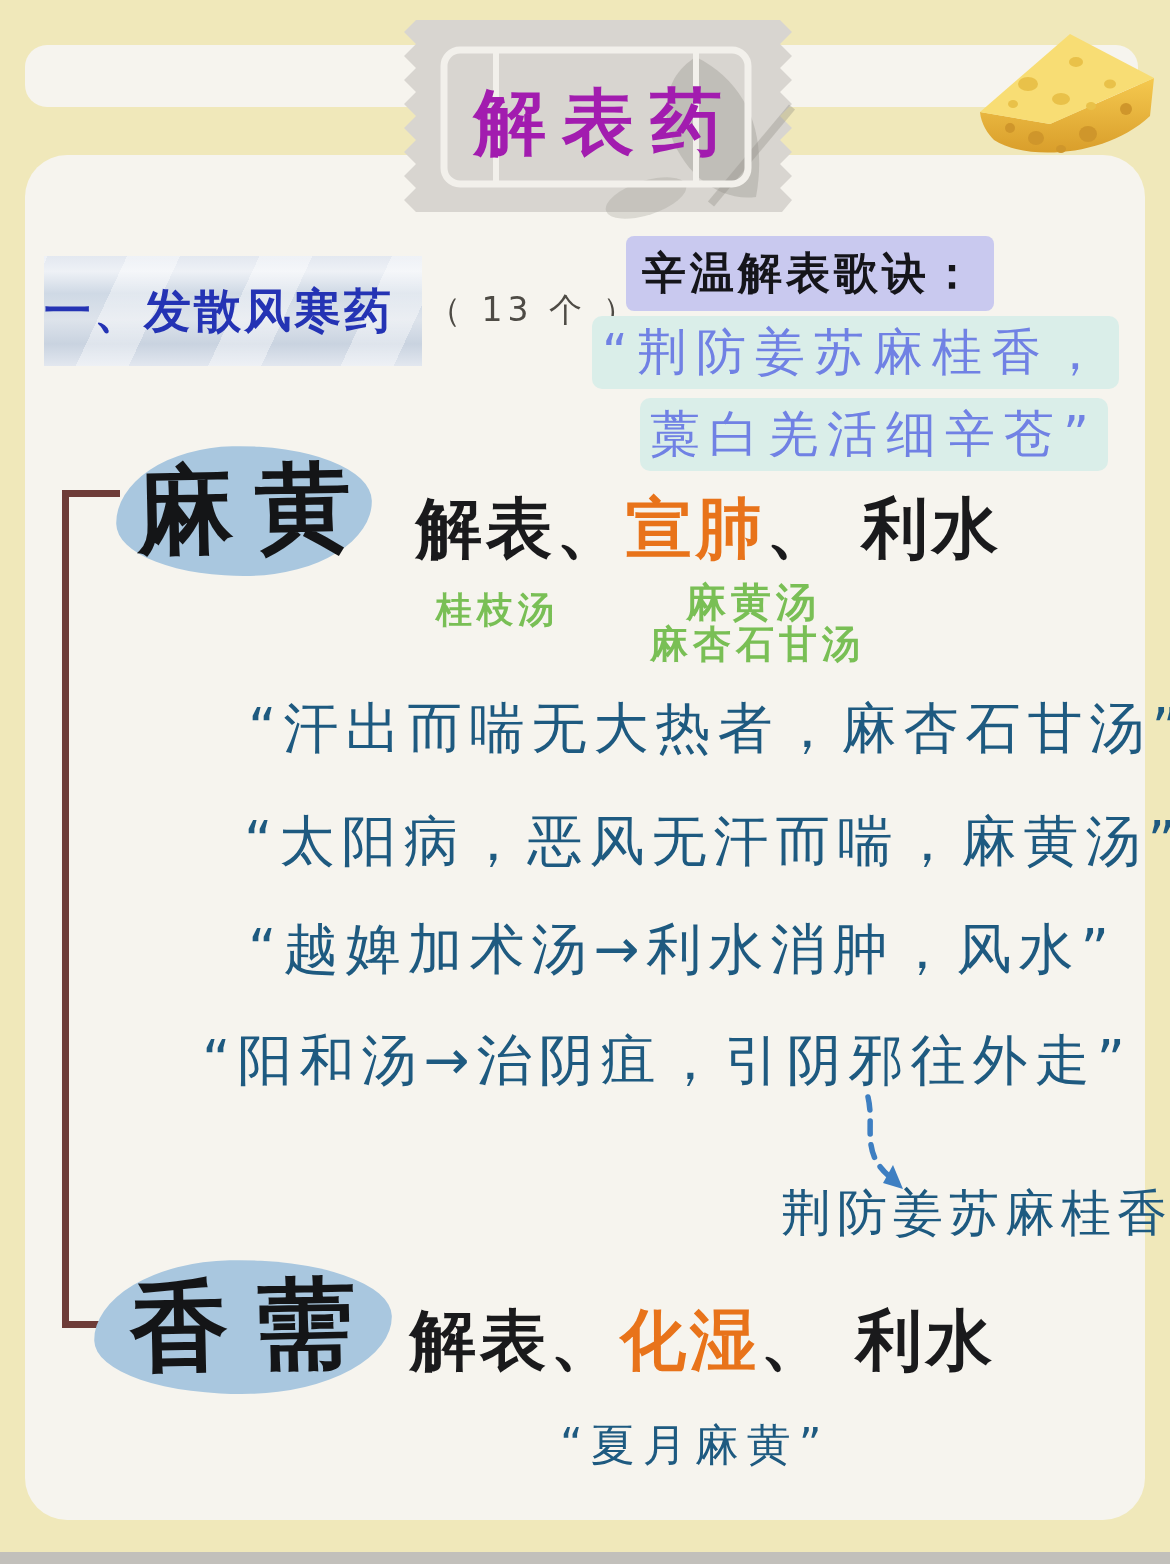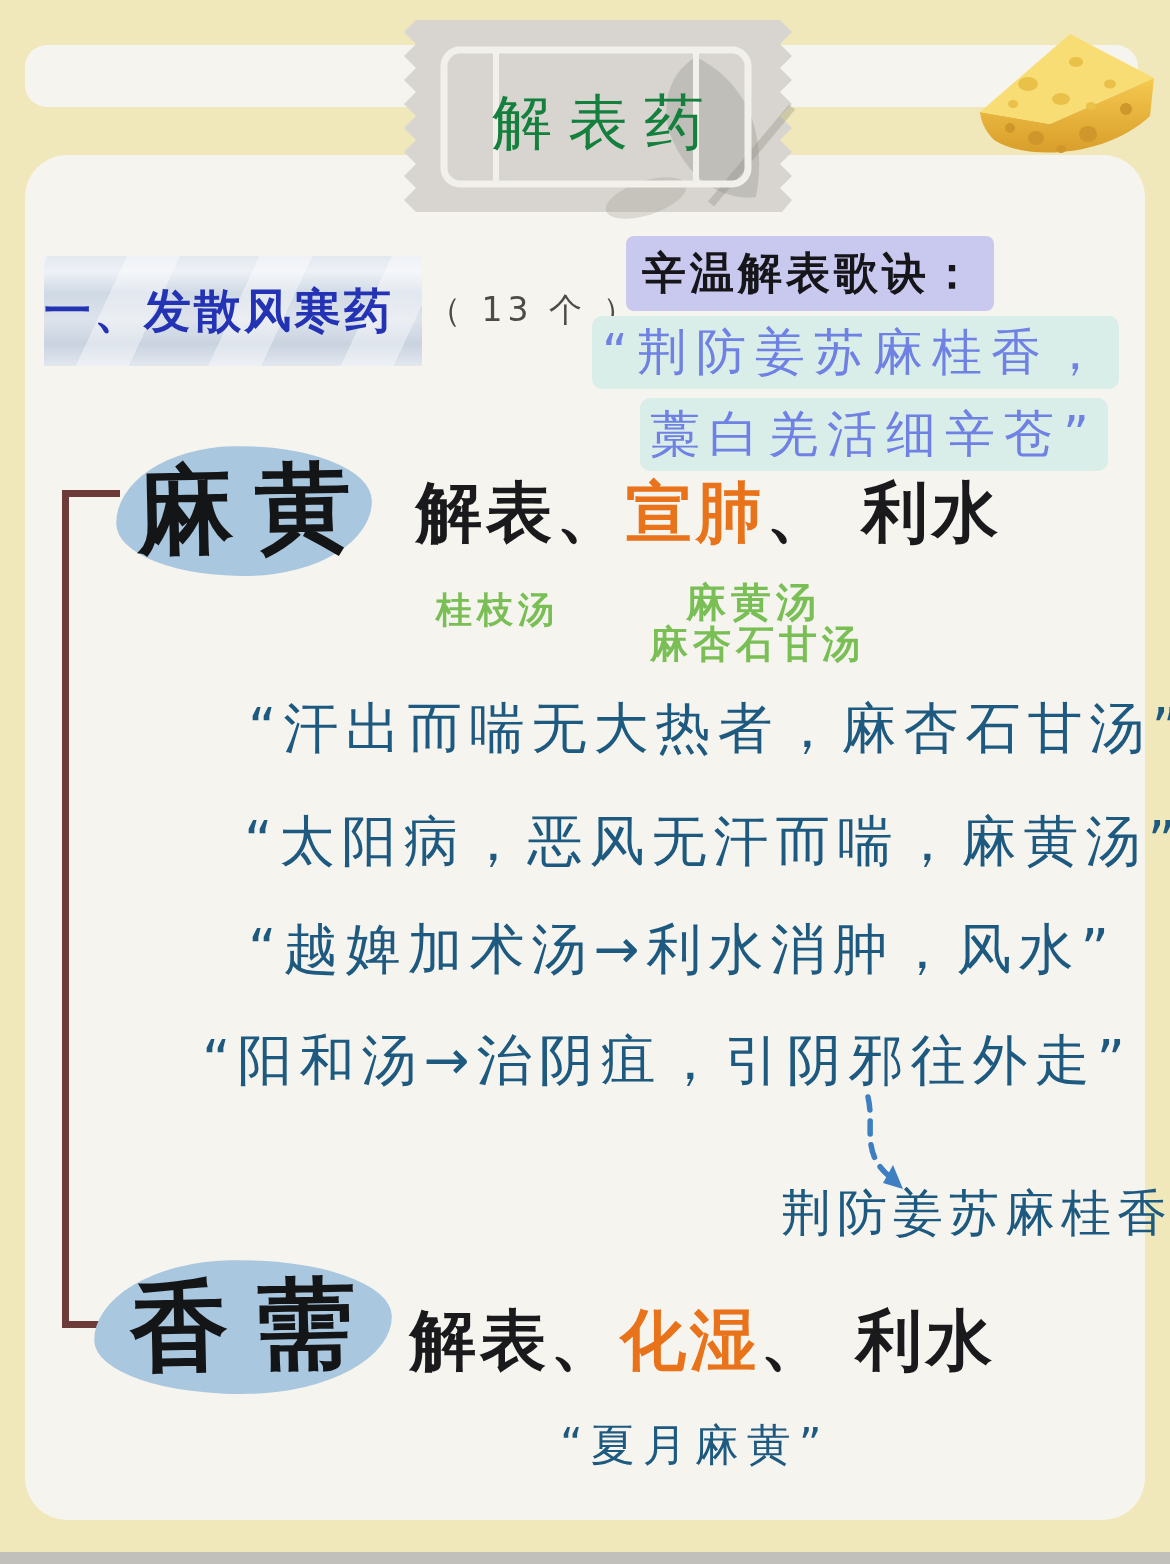--- a/index.html
+++ b/index.html
@@ -23,21 +23,21 @@
     background:#c2c0bb;
   }
   .ticket{
     position:absolute;left:396px;top:12px;width:404px;height:208px;
   }
   .ticket svg{position:absolute;left:0;top:0;}
   .ticket-title{
     position:absolute;left:0;top:0;width:100%;height:100%;
     display:flex;align-items:center;justify-content:center;
     padding-top:14px;box-sizing:border-box;
-    font-size:60px;font-weight:400;color:#15803d;
+    font-size:72px;font-weight:700;color:#a21caf;
     letter-spacing:16px;text-indent:16px;
   }
   .cheese{position:absolute;left:958px;top:24px;width:200px;height:148px;}
   .section-tape{
     position:absolute;left:44px;top:256px;width:378px;height:110px;
     background:linear-gradient(180deg,#e3e8f0 0%,#eef1f6 14%,#cfd9e5 34%,#dde3eb 58%,#c9d3e0 80%,#e2e7ef 100%);
     display:flex;align-items:center;
     overflow:hidden;
   }
   .section-tape::before{
@@ -77,21 +77,21 @@
   .blob-xiangru{left:94px;top:1260px;width:298px;height:134px;}
   .herb-name{
     color:#141517;font-weight:800;white-space:nowrap;
   }
   .blob-mahuang .herb-name{font-size:96px;letter-spacing:22px;text-indent:22px;}
   .blob-xiangru .herb-name{font-size:98px;letter-spacing:30px;text-indent:30px;}
   .fn-row{
     position:absolute;font-size:66px;font-weight:700;color:#1a1a1c;
     letter-spacing:4px;white-space:nowrap;
   }
-  .fn-row1{left:416px;top:468px;}
+  .fn-row1{left:416px;top:484px;}
   .fn-row2{left:410px;top:1296px;}
   .fn-orange{color:#e8731a;}
   .fn-last{margin-left:26px;}
   .formula{
     position:absolute;color:#79bf55;font-weight:600;letter-spacing:5px;white-space:nowrap;
   }
   .f-guizhi{left:436px;top:586px;font-size:36px;}
   .f-mht{left:686px;top:575px;font-size:40px;}
   .f-mxsgt{left:650px;top:619px;font-size:38px;}
   .quote{

